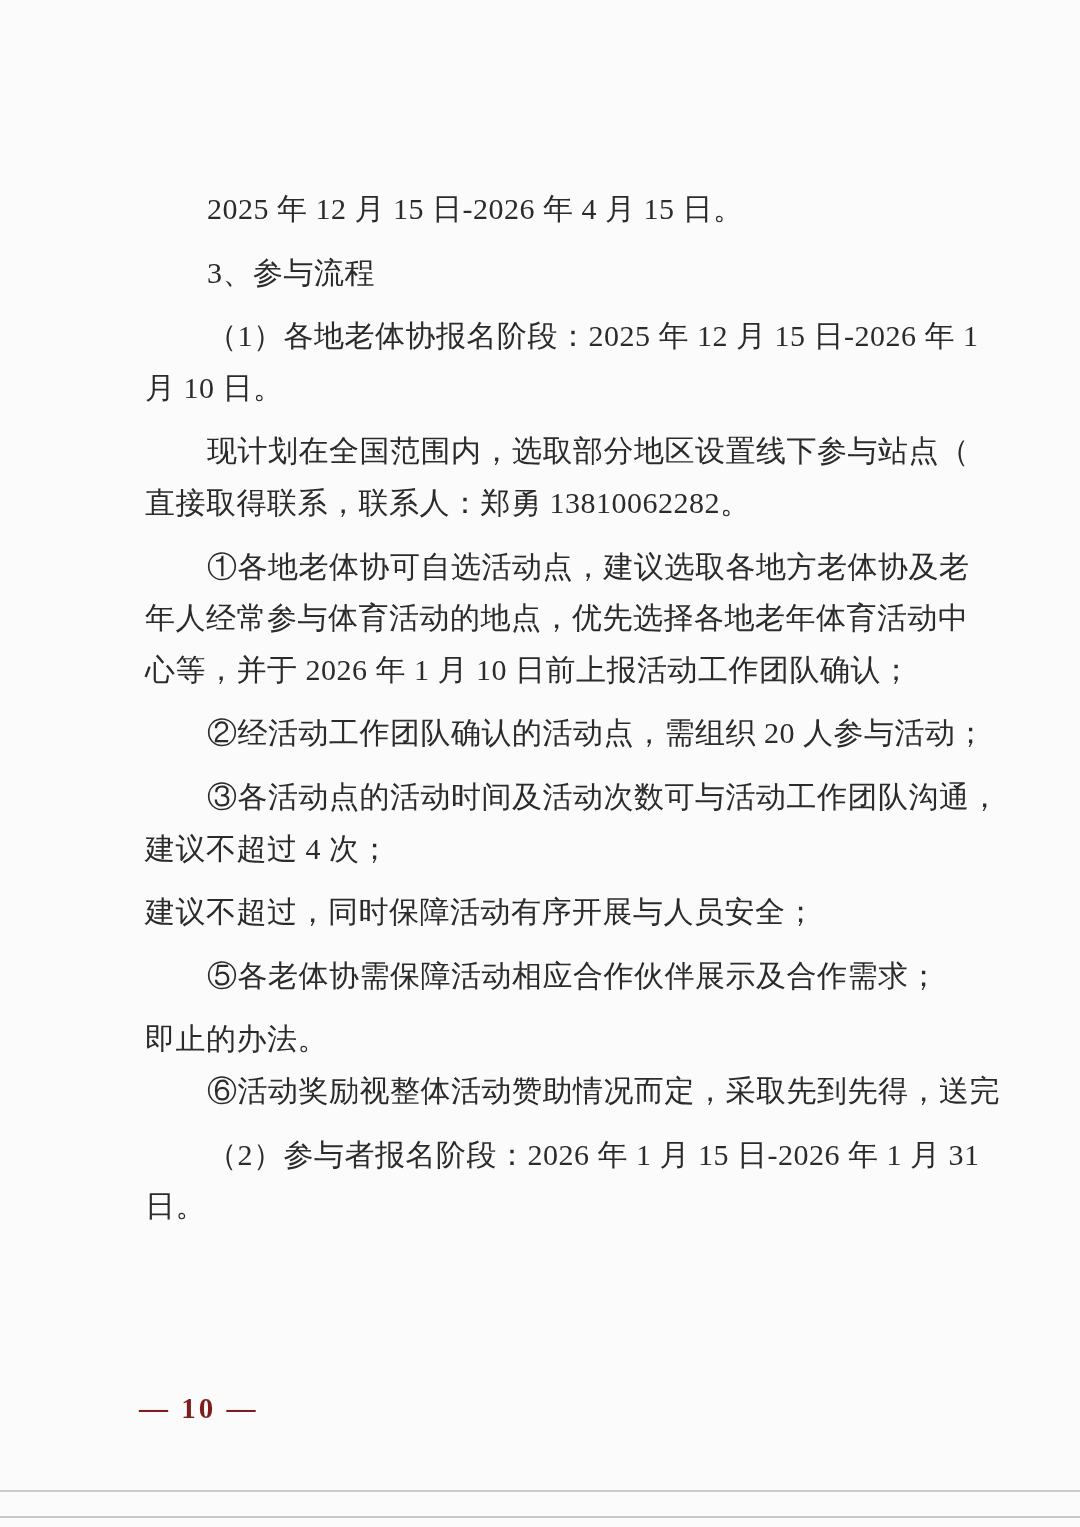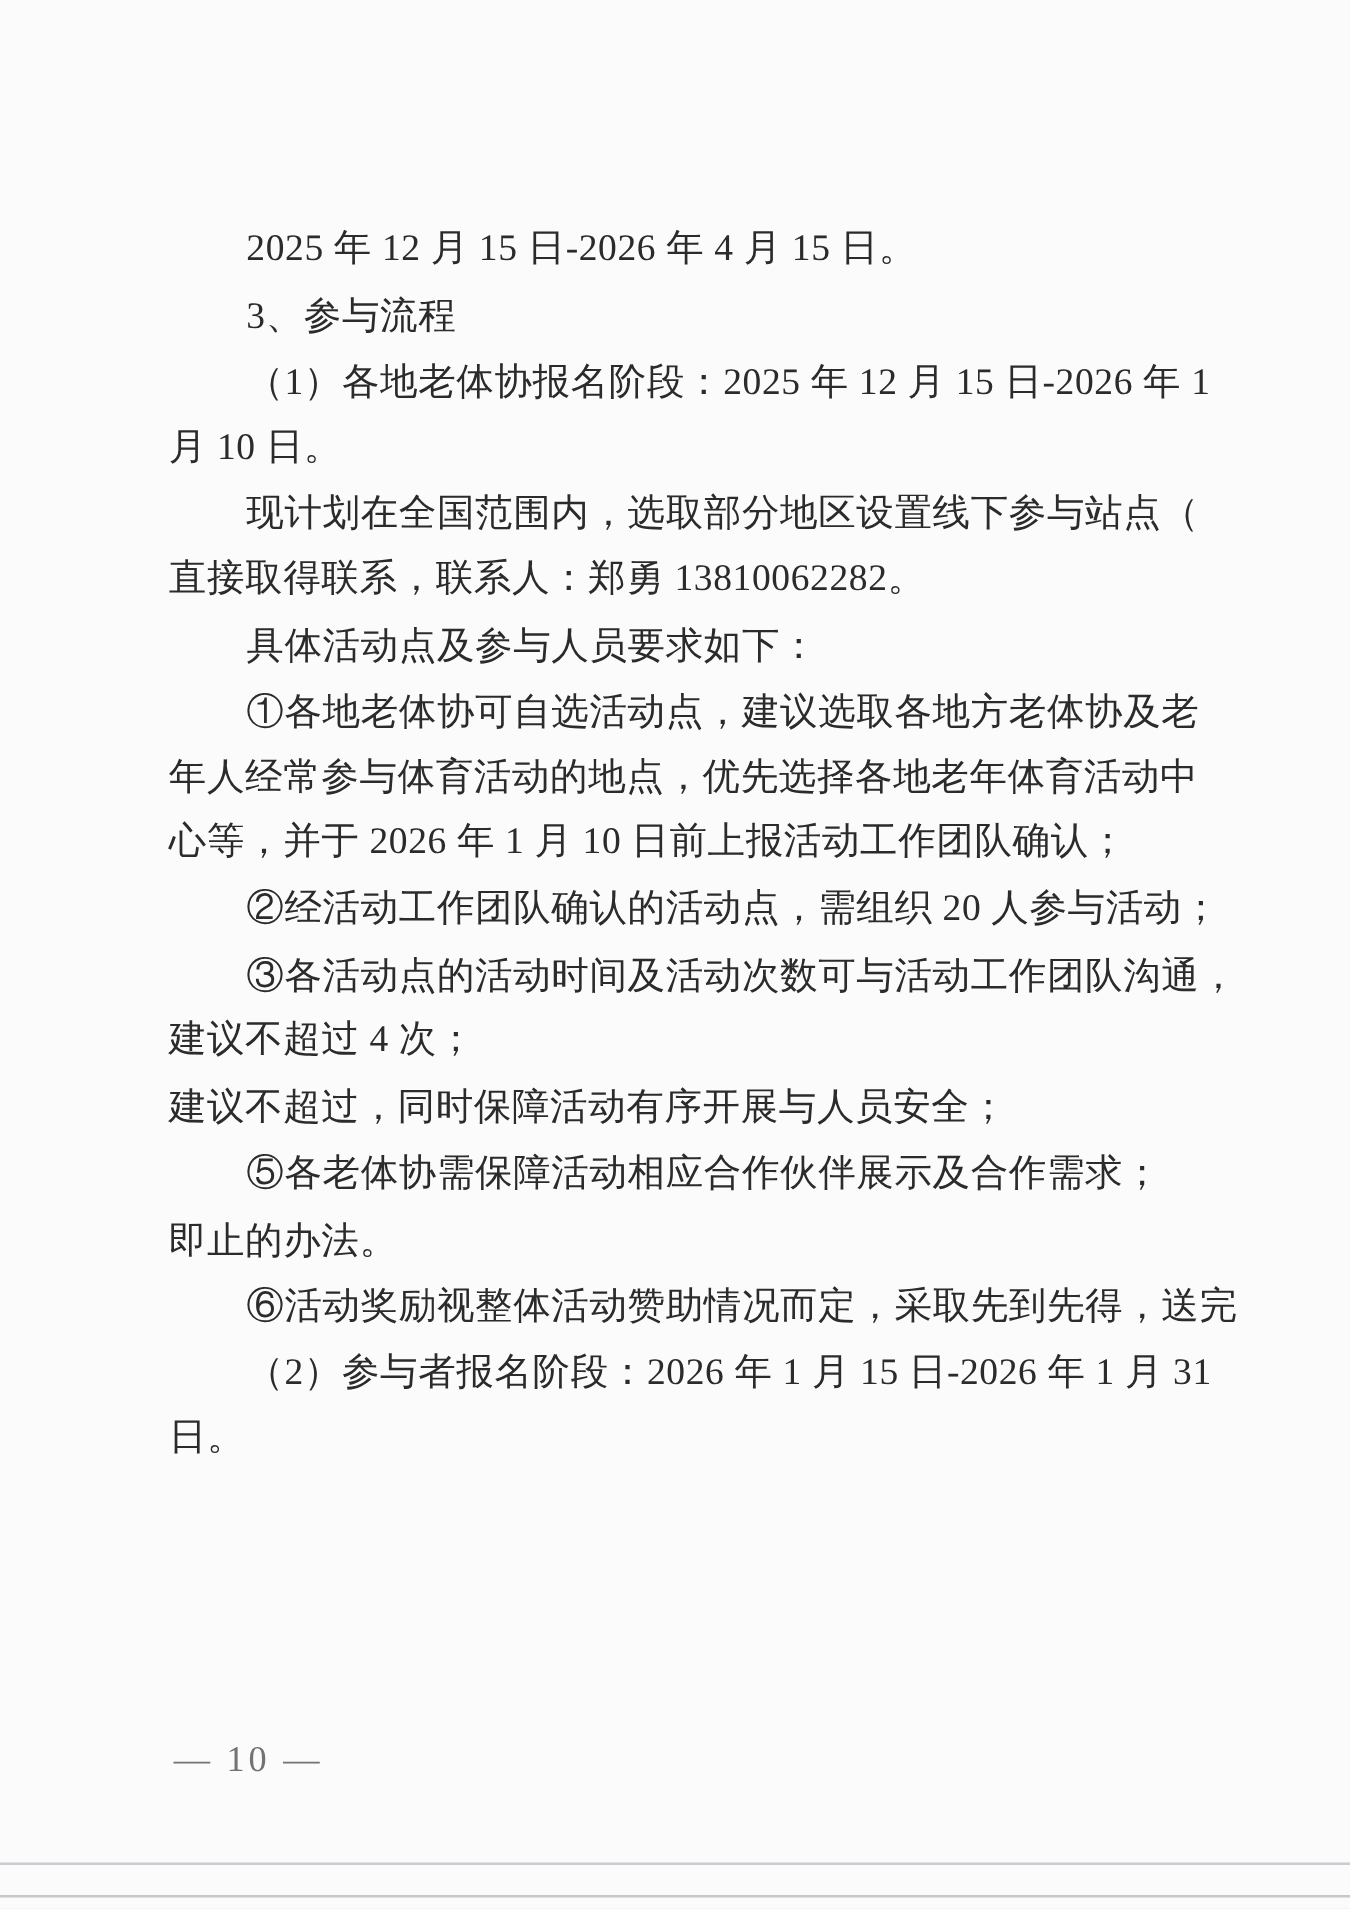--- a/index.html
+++ b/index.html
@@ -18,40 +18,41 @@
   }
   .content {
     position: absolute;
     left: 133px;
     top: 171px;
     width: 828px;
     color: #2b2b2b;
     font-size: 30px;
   }
   .para {
-    margin: 2px;
+    margin: 12px;
     padding: 0;
   }
   .line {
     display: block;
     height: 51.6px;
     line-height: 51.6px;
     white-space: nowrap;
     letter-spacing: 0.5px;
   }
   .line.first {
     padding-left: 62px;
   }
   .footer {
     position: absolute;
     left: 139px;
     top: 1392px;
     font-size: 29px;
-    color: #737373;
+    color: #7f1d1d;
     letter-spacing: 3px;
+    font-weight: bold;
   }
   .edge-line {
     position: absolute;
     left: 0;
     width: 100%;
     height: 2px;
   }
   .edge-line.one {
     top: 1490px;
     background: #caccd0;
@@ -79,23 +80,20 @@
     <p class="para">
       <span class="line first">（1）各地老体协报名阶段：2025 年 12 月 15 日-2026 年 1</span>
       <span class="line">月 10 日。</span>
     </p>
 
     <p class="para">
       <span class="line first">现计划在全国范围内，选取部分地区设置线下参与站点（</span>
       <span class="line">直接取得联系，联系人：郑勇 13810062282。</span>
     </p>
 
-    <p class="para">
-      <span class="line first">具体活动点及参与人员要求如下：</span>
-    </p>
 
     <p class="para">
       <span class="line first">①各地老体协可自选活动点，建议选取各地方老体协及老</span>
       <span class="line">年人经常参与体育活动的地点，优先选择各地老年体育活动中</span>
       <span class="line">心等，并于 2026 年 1 月 10 日前上报活动工作团队确认；</span>
     </p>
 
     <p class="para">
       <span class="line first">②经活动工作团队确认的活动点，需组织 20 人参与活动；</span>
     </p>

